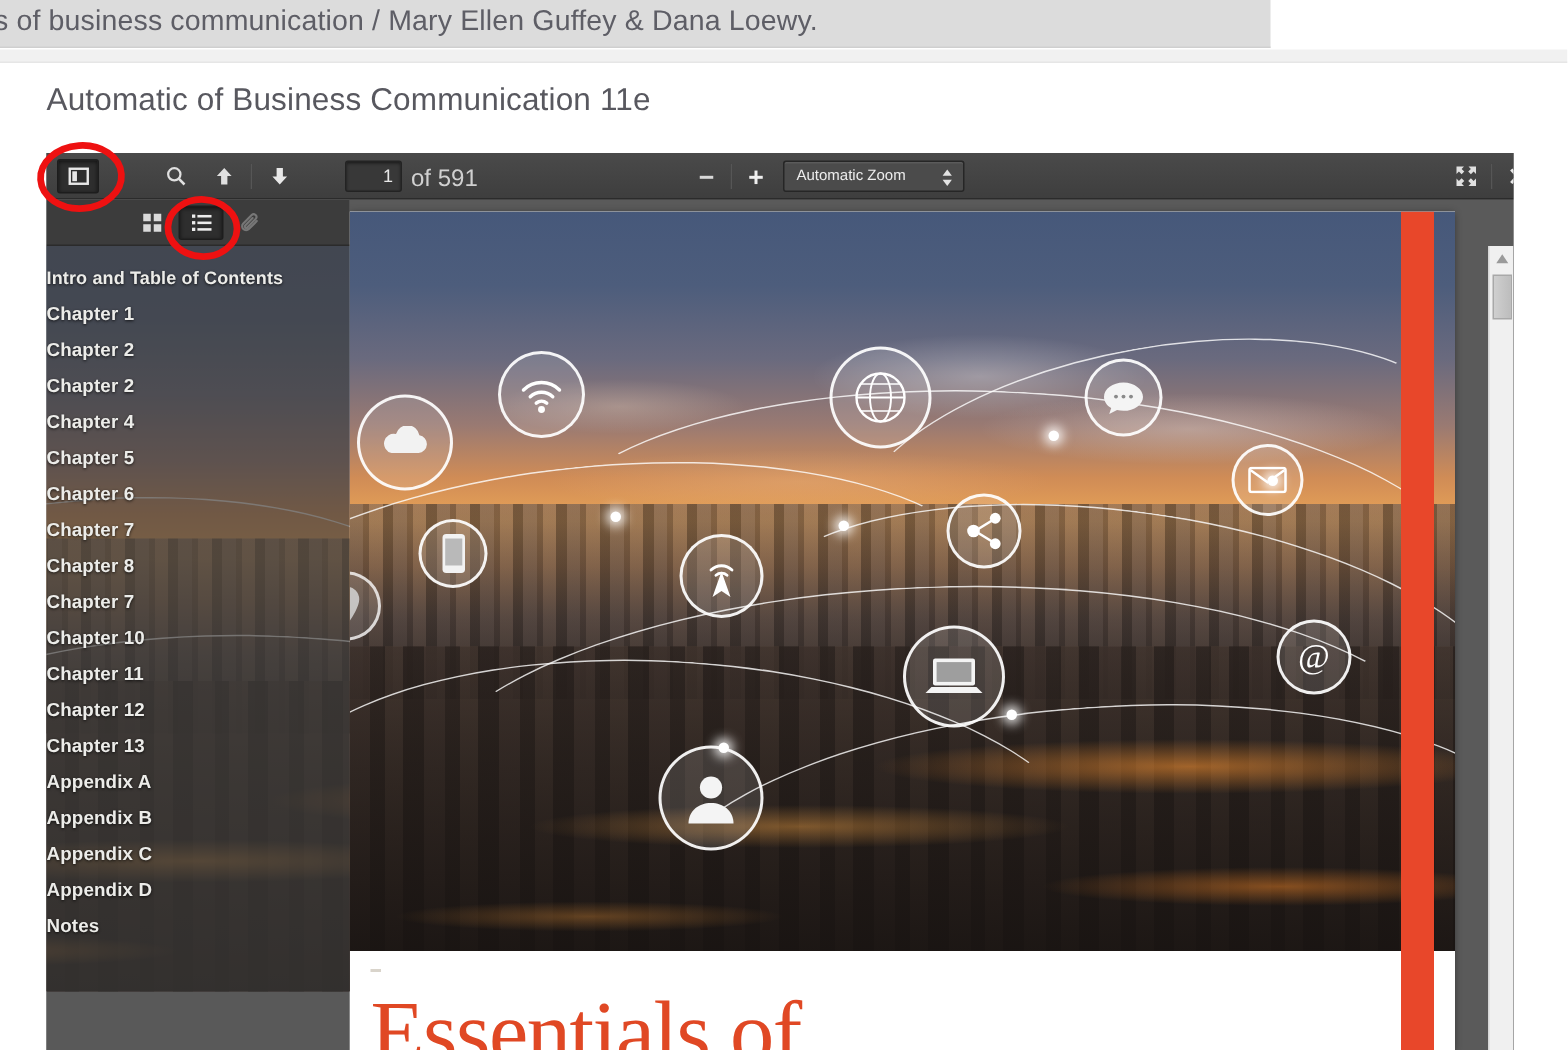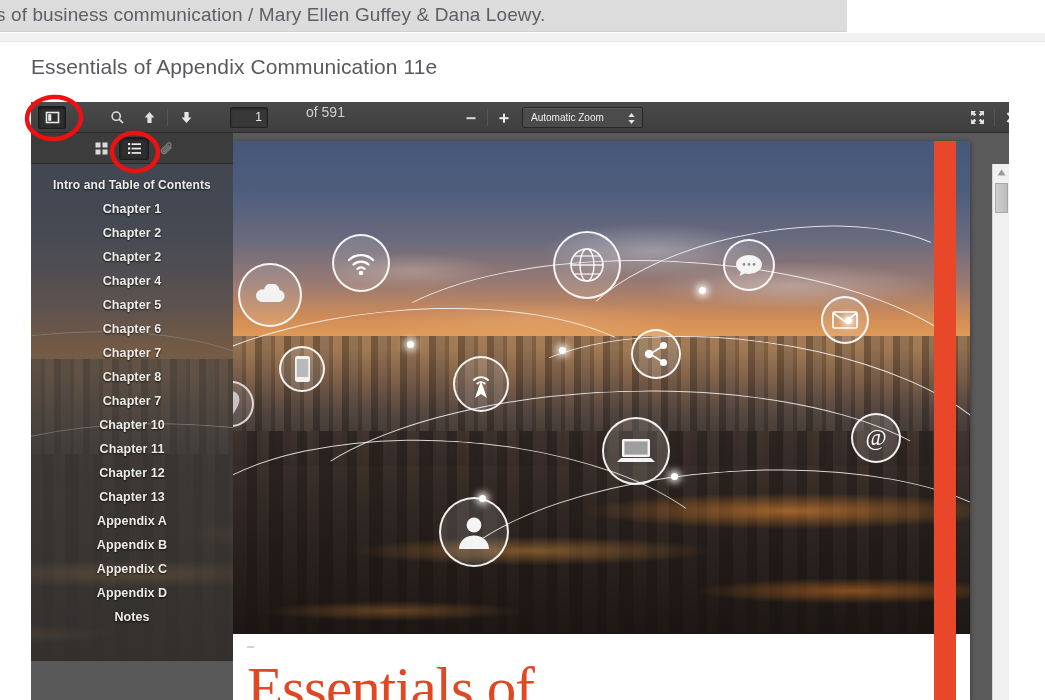--- a/index.html
+++ b/index.html
@@ -63,22 +63,22 @@
   #prev-btn{ left:105px; width:26px; }
   #tb-sep1{ position:absolute; left:136px; top:7px; width:1px; height:17px; background:#2c2c2c; border-right:1px solid #565656; }
   #next-btn{ left:142px; width:26px; }
   #pagenum-input{
     position:absolute; left:199px; top:5px; width:38px; height:21px;
     background:#383838; border:1px solid #232323; border-radius:2px;
     color:#e8e8e8; font-size:12px; text-align:right; padding-right:5px;
     line-height:19px; box-shadow:inset 0 1px 2px rgba(0,0,0,.5);
   }
   #pages-total{
-    position:absolute; left:243px; top:0; height:21px; line-height:21px;
-    color:#d0d0d0; font-size:14px; white-space:nowrap;margin-left:32px;
+    position:absolute; left:243px; top:7px; height:21px; line-height:21px;
+    color:#d0d0d0; font-size:16px; white-space:nowrap;
   }
   #zoom-out-btn{ left:428px; width:24px; }
   #tb-sep2{ position:absolute; left:456px; top:7px; width:1px; height:17px; background:#2c2c2c; border-right:1px solid #565656; }
   #zoom-in-btn{ left:461px; width:24px; }
   #zoom-select{
     position:absolute; left:491px; top:5px; width:121px; height:21px;
     background:#4b4b4b; border:1px solid #262626; border-radius:2px;
     color:#ededed; font-size:10px; line-height:19px;
     padding-left:8px; box-shadow:inset 0 1px 0 rgba(255,255,255,.09);
   }
@@ -119,21 +119,21 @@
   #tab-attach{ left:121px; }
 
   
   #outline-list{
     position:absolute; left:0; top:31px; width:202px; height:536px;
     padding-top:9px;
   }
   .outline-item{
     height:24px; line-height:24px;
     color:#ecece9; font-size:12.5px; font-weight:bold;
-    text-align:center; white-space:nowrap;
+    white-space:nowrap;
     text-shadow:0 1px 2px rgba(0,0,0,.75);
     letter-spacing:.1px;
   }
   .outline-item.top{ font-size:12px; }
 
   
   #sidebar-art{
     position:absolute; left:0; top:31px; width:202px; height:497px;
     overflow:hidden; z-index:-1;
   }
@@ -255,21 +255,21 @@
     pointer-events:none; z-index:50;
   }
 </style>
 </head>
 <body>
 
 <div id="breadcrumb-bar">
   <div id="breadcrumb-text">s of business communication / Mary Ellen Guffey &amp; Dana Loewy.</div>
 </div>
 <div id="header-gap"></div>
-<div id="page-title">Essentials of Appendix Communication 11e</div>
+<div id="page-title">Automatic of Business Communication 11e</div>
 
 <div id="pdf-viewer">
 
   <div id="pdf-toolbar">
 
     <div class="tb-btn toggled" id="sidebar-toggle">
       <svg class="ic" width="15" height="15" viewBox="0 0 15 15">
         <rect x="1.5" y="2.5" width="12" height="10" fill="none" stroke="#e8e8e8" stroke-width="1.6"></rect>
         <rect x="3.2" y="4.2" width="3.1" height="6.6" fill="#e8e8e8"></rect>
       </svg>

